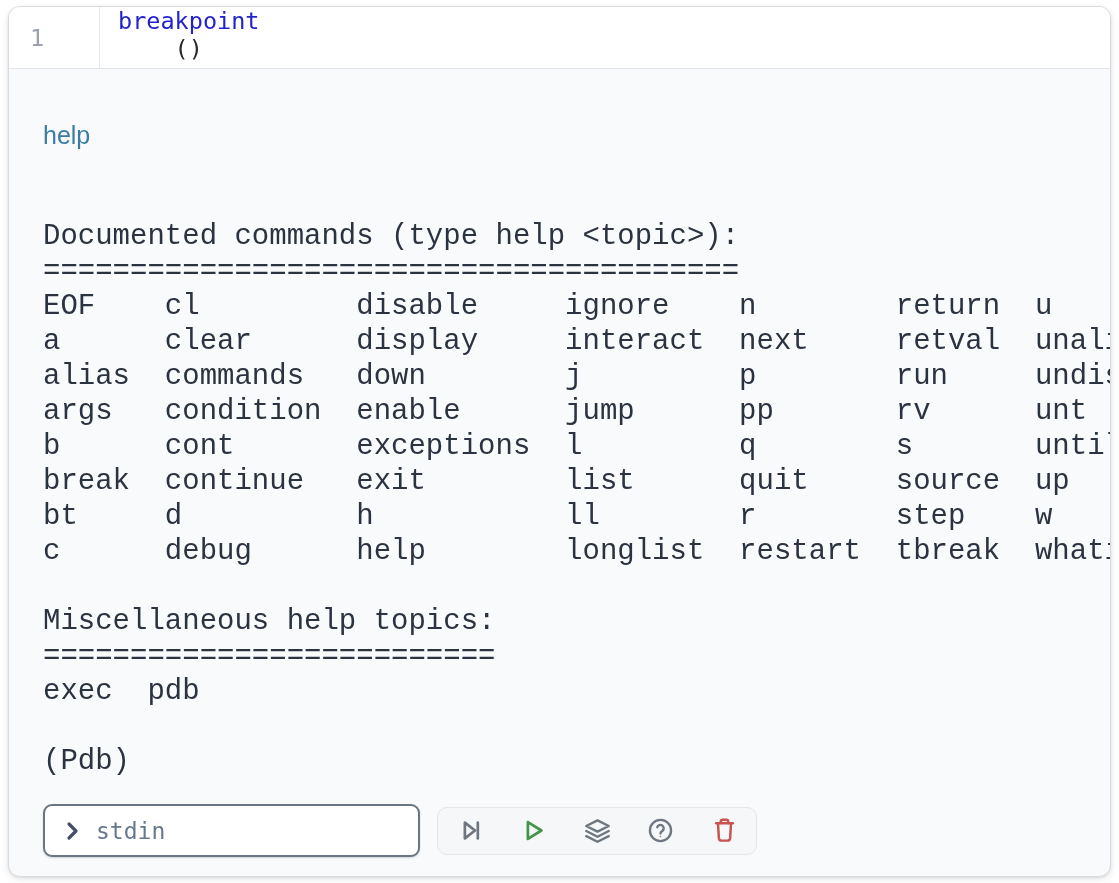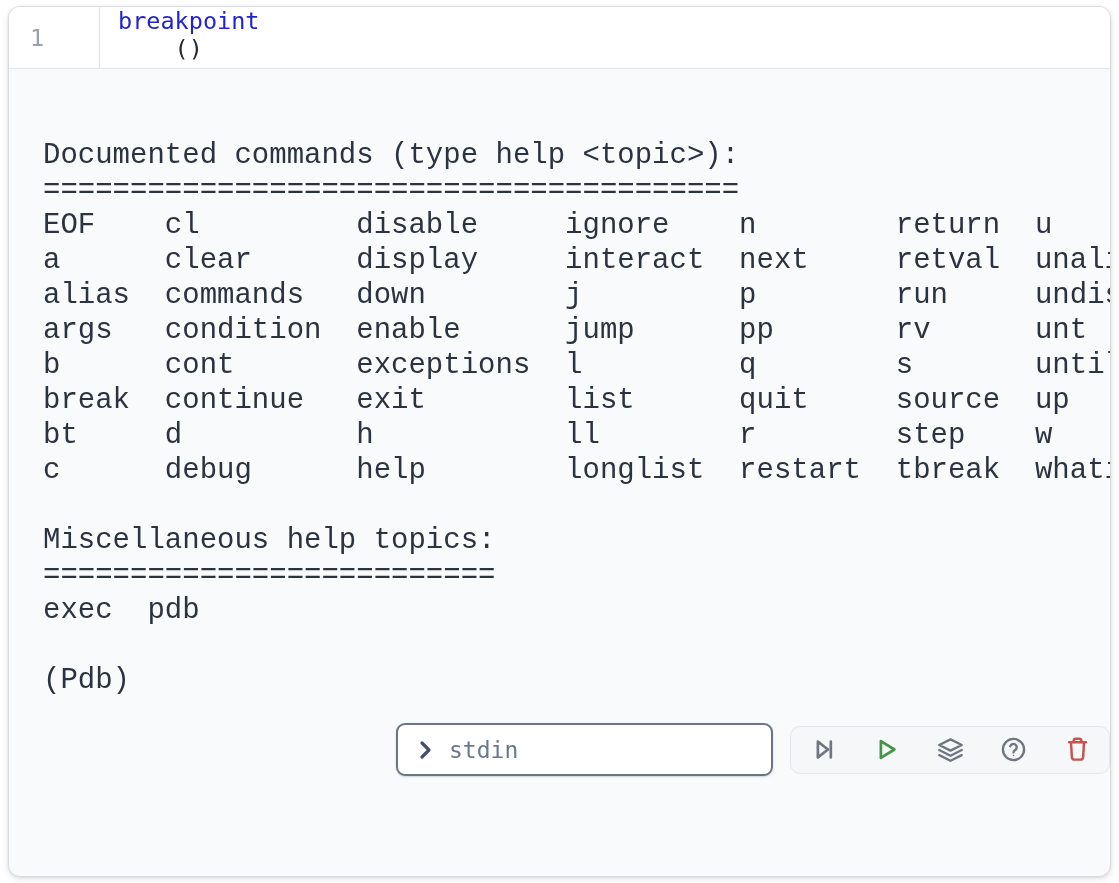--- a/index.html
+++ b/index.html
@@ -39,21 +39,21 @@
     font-size: 25px; line-height: 29px; color: #3a7ca5;
   }
   .out-pre {
     margin: 69px 0 0 34px;
     font-family: Liberation Mono, monospace;
     font-size: 29px; line-height: 35px; color: #2b3340;
     white-space: pre;
   }
 
   
-  .footer { display: flex; align-items: center; margin: 25px 0 0 34px; justify-content: flex-end; }
+  .footer { display: flex; align-items: center; margin: 25px 0 0 34px; }
   .stdin-box {
     width: 377px; height: 53px;
     background: #ffffff; border: 2px solid #6b7583; border-radius: 9px;
     box-shadow: 0 1px 2px rgba(27,31,36,.18);
     display: flex; align-items: center; padding-left: 15px;
   }
   .stdin-box .chev { flex: 0 0 auto; width: 24px; height: 24px; color: #44506a; }
   .stdin-box input {
     flex: 1; border: none; outline: none; background: transparent;
     margin-left: 12px; padding-right: 10px;
@@ -79,20 +79,21 @@
 <div class="card">
 
   <div class="editor">
     <div class="gutter">
       <span>1</span>
     </div>
     <div class="code-line"><span style="color: rgb(34, 34, 207);">breakpoint</span><span style="color: rgb(36, 41, 46);">()</span></div>
   </div>
 
   <div class="output">
+    <div class="help-echo">help</div>
     <pre class="out-pre">Documented commands (type help &lt;topic&gt;):
 ========================================
 EOF    cl         disable     ignore    n        return  u          where
 a      clear      display     interact  next     retval  unalias
 alias  commands   down        j         p        run     undisplay
 args   condition  enable      jump      pp       rv      unt
 b      cont       exceptions  l         q        s       until
 break  continue   exit        list      quit     source  up
 bt     d          h           ll        r        step    w
 c      debug      help        longlist  restart  tbreak  whatis

